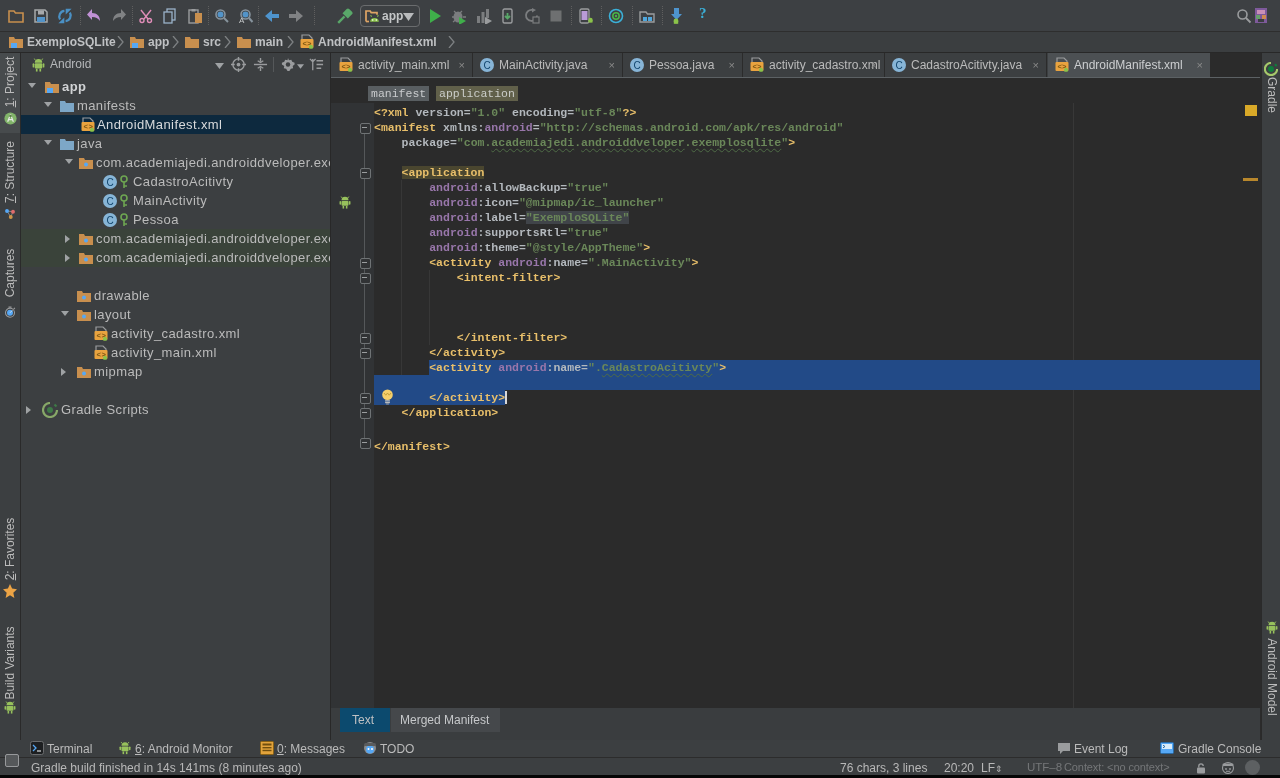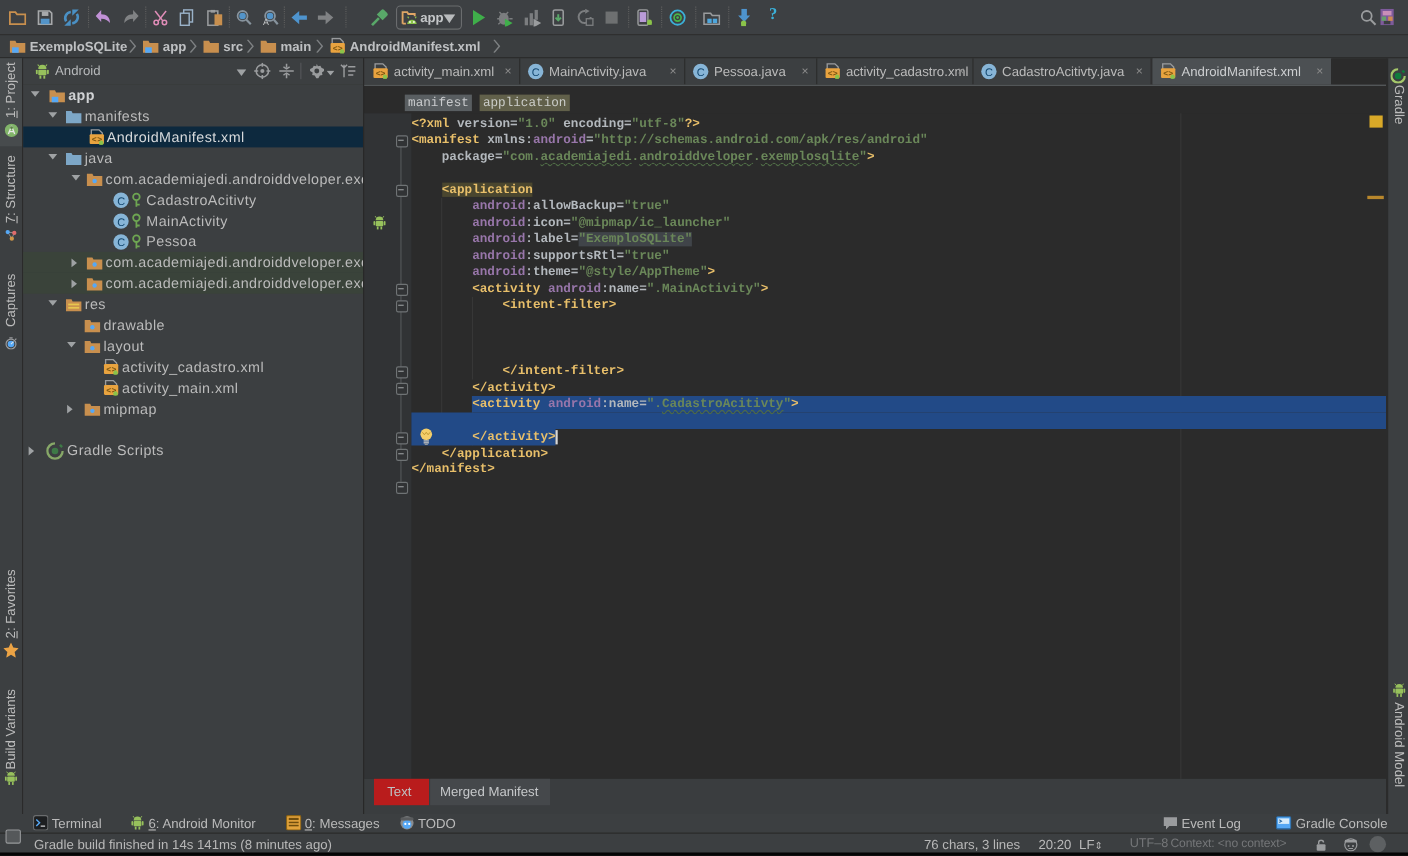--- a/index.html
+++ b/index.html
@@ -417,29 +417,20 @@
         </svg>
       <span class="lbl" style="left:75px">com.academiajedi.androiddveloper.exe</span>
     </div>
     <div class="trow" style="top:171px;background:#3a433a;">
       <div class="arr arrr" style="left:44px"></div>
       <svg class="ticon" style="left:57px" viewBox="0 0 16 16">
           <path d="M1 3h5l1 2h8v9H1z" fill="#c88f4e"></path>
           <circle cx="8" cy="9.5" r="2" fill="#56a8f5"></circle>
         </svg>
       <span class="lbl" style="left:75px">com.academiajedi.androiddveloper.exe</span>
-    </div>
-    <div class="trow" style="top:190px">
-      <div class="arr arrd" style="left:23px"></div>
-      <svg class="ticon" style="left:38px" viewBox="0 0 16 16">
-          <path d="M1 3h5l1 2h8v9H1z" fill="#c88f4e"></path>
-          <rect x="3" y="7" width="10" height="1.6" fill="#e8c64f"></rect>
-          <rect x="3" y="10" width="10" height="1.6" fill="#e8c64f"></rect>
-        </svg>
-      <span class="lbl" style="left:56px">res</span>
     </div>
     <div class="trow" style="top:209px">
       <svg class="ticon" style="left:55px" viewBox="0 0 16 16">
           <path d="M1 3h5l1 2h8v9H1z" fill="#c88f4e"></path>
           <circle cx="8" cy="9.5" r="2" fill="#56a8f5"></circle>
         </svg>
       <span class="lbl" style="left:73px">drawable</span>
     </div>
     <div class="trow" style="top:228px">
       <div class="arr arrd" style="left:40px"></div>
@@ -596,26 +587,26 @@
     <div class="cl" style="top:107px">        <span class="n">android</span>:label=<span class="s" style="background:#404449">"ExemploSQLite"</span></div>
     <div class="cl" style="top:122px">        <span class="n">android</span>:supportsRtl=<span class="s">"true"</span></div>
     <div class="cl" style="top:137px">        <span class="n">android</span>:theme=<span class="s">"@style/AppTheme"</span><span class="t">&gt;</span></div>
     <div class="cl" style="top:152px">        <span class="t">&lt;activity</span> <span class="n">android</span>:name=<span class="s">".MainActivity"</span><span class="t">&gt;</span></div>
     <div class="cl" style="top:167px">            <span class="t">&lt;intent-filter&gt;</span></div>
     <div class="cl" style="top:227px">            <span class="t">&lt;/intent-filter&gt;</span></div>
     <div class="cl" style="top:242px">        <span class="t">&lt;/activity&gt;</span></div>
     <div class="cl" style="top:257px">        <span class="t">&lt;activity</span> <span class="n">android</span>:name=<span class="s">".<span class="wv">CadastroAcitivty</span>"</span><span class="t">&gt;</span></div>
     <div class="cl" style="top:287px">        <span class="t">&lt;/activity&gt;</span></div>
     <div class="cl" style="top:302px">    <span class="t">&lt;/application&gt;</span></div>
-    <div class="cl" style="top:316px"><span class="t">&lt;/manifest&gt;</span></div>
+    <div class="cl" style="top:336px"><span class="t">&lt;/manifest&gt;</span></div>
     <div class="abs" style="left:914px;top:2px;width:12px;height:11px;background:#d9a928;"></div>
     <div class="abs" style="left:912px;top:75px;width:15px;height:3px;background:#b8872c;"></div>
   </div>
   <div id="btabs" class="abs">
-    <div class="abs" style="left:9px;top:0;width:50px;height:24px;background:#b91c1c;">
+    <div class="abs" style="left:9px;top:0;width:50px;height:24px;background:#0c4a6e;">
         <span class="abs" style="left:12px;top:5px;font-size:12px;color:#bfc1c3;">Text</span>
       </div>
     <div class="abs" style="left:60px;top:0;width:109px;height:24px;background:#45484b;text-align:center;">
         <span class="abs" style="left:9px;top:5px;font-size:12px;color:#c6c8ca;">Merged Manifest</span>
       </div>
   </div>
   <div id="bbar" class="abs">
     <svg class="bbi" style="left:30px" viewBox="0 0 14 14">
         <rect x="0.5" y="0.5" width="13" height="13" rx="2" fill="#1d1f21" stroke="#6a6c6e"></rect>
         <path d="M3 4l3 3-3 3" stroke="#56a8f5" stroke-width="1.3" fill="none"></path>

